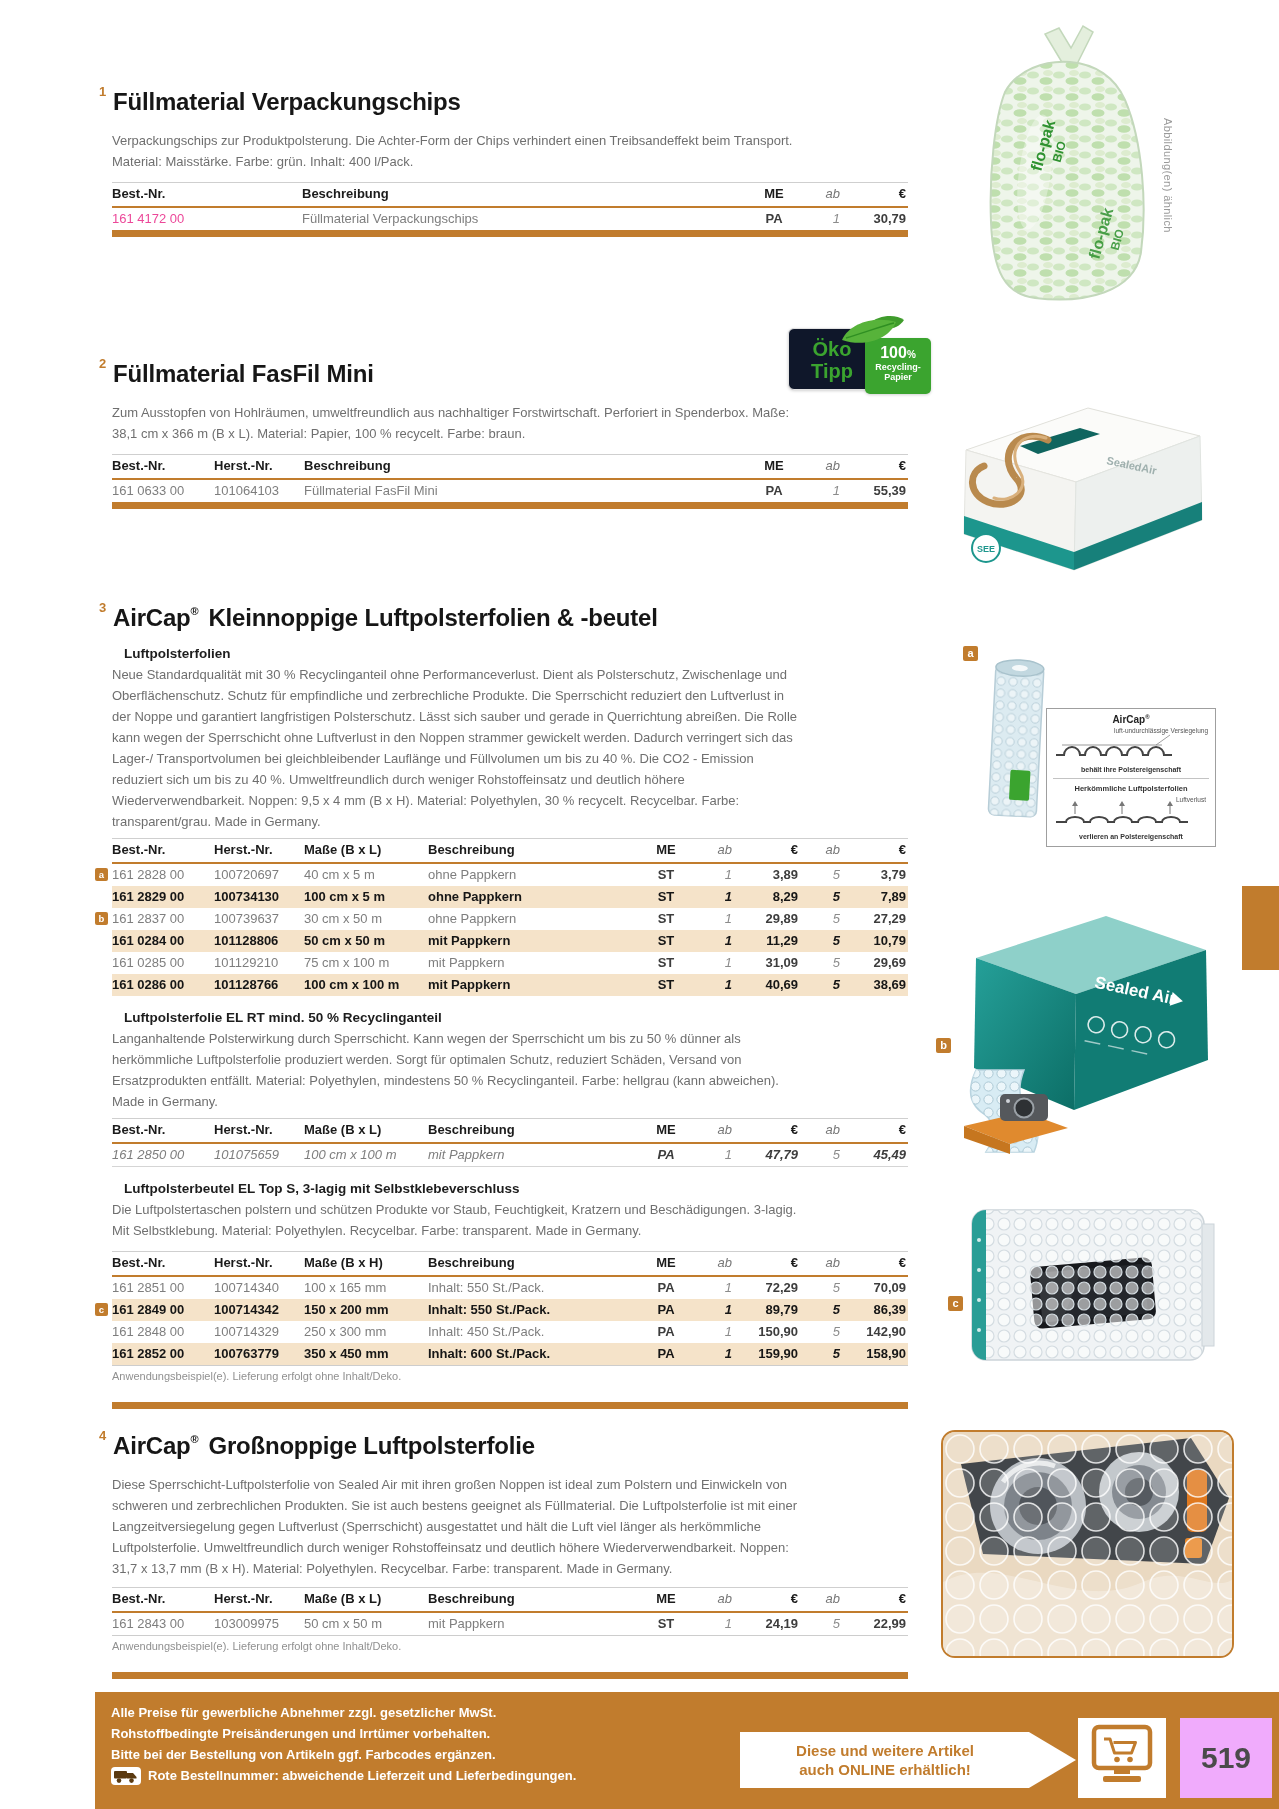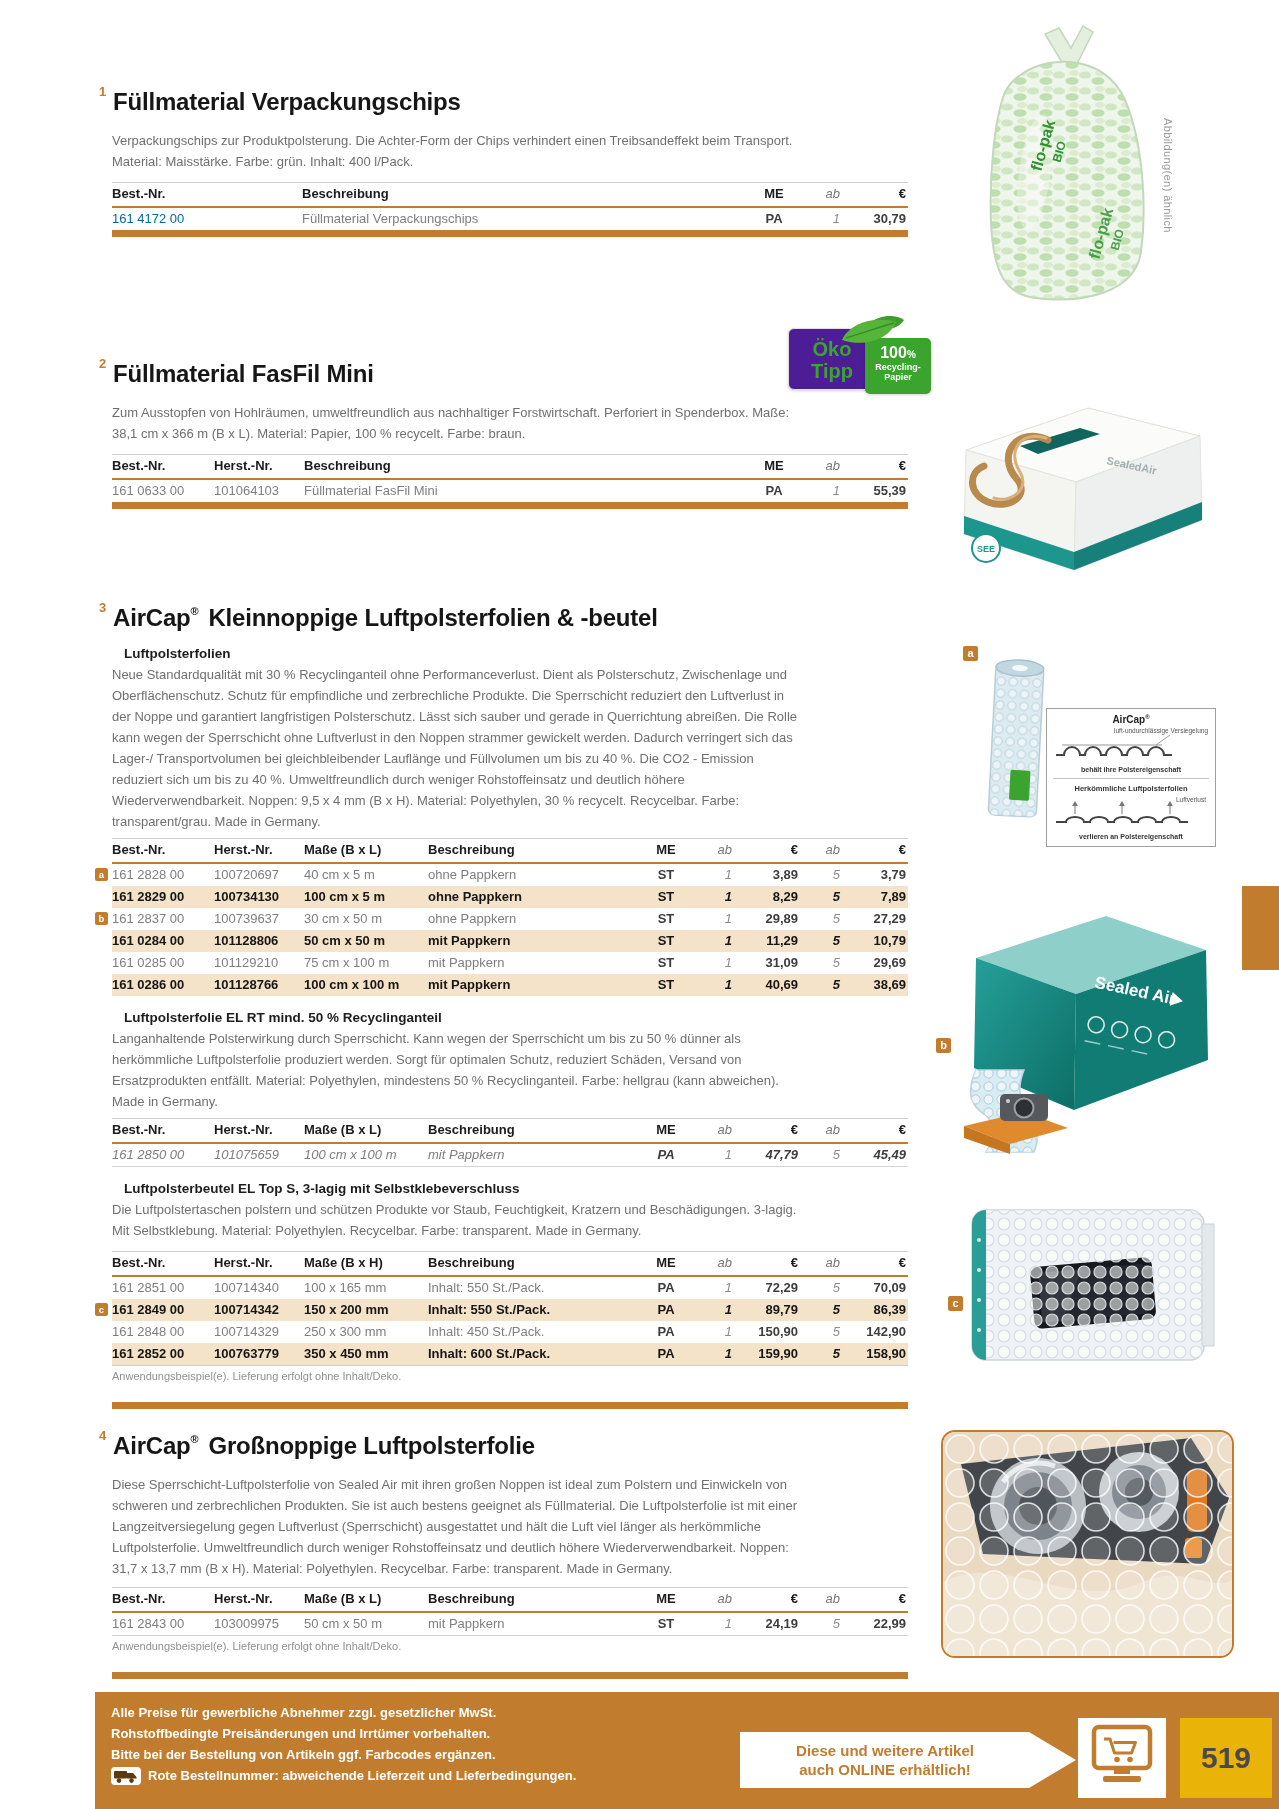--- a/index.html
+++ b/index.html
@@ -26,40 +26,40 @@
   .price-table .c-herst{width:88px;}
   .price-table .c-masse{width:122px;}
   .price-table .c-me{width:48px;text-align:center;}
   .price-table .c-ab{width:40px;text-align:right;font-style:italic;}
   .price-table th.c-ab{font-weight:normal;color:#777;}
   .price-table td.c-ab{color:#8b8b8b;}
   .price-table .c-eur{width:64px;text-align:right;}
   .price-table td.c-me,.price-table td.c-eur{color:#3d3d3d;font-weight:600;}
   .price-table tr.hl{background:#F5E3C9;}
   .price-table tr.hl td{color:#161616;font-weight:bold;}
-  .price-table td.red{color:#0369a1;}
+  .price-table td.red{color:#ec4899;}
   .price-table td.first{position:relative;}
   .price-table.bline tbody td{border-bottom:1px solid #d5d5d5;font-style:italic;}
   .row-tag{position:absolute;left:-17px;top:4px;width:13px;height:13px;background:#C17C2D;color:#fff;
       font-size:9.5px;font-weight:bold;text-align:center;line-height:13px;border-radius:2px;font-style:normal;}
   .rule{height:7px;background:#C17C2D;margin-left:13px;width:796px;}
   .footnote{margin-left:13px;width:796px;border-top:1px solid #cdcdcd;font-size:11px;color:#909090;padding:4px 0 20px;}
 
   
   .abs{position:absolute;}
   .img-tag{position:absolute;width:15px;height:15px;background:#C17C2D;color:#fff;font-size:11px;
       font-weight:bold;text-align:center;line-height:15px;border-radius:2px;}
   .vertical-note{position:absolute;left:1162px;top:118px;writing-mode:vertical-rl;
       font-size:11px;color:#9a9a9a;letter-spacing:.4px;}
   .page-tab{position:absolute;left:1242px;top:886px;width:37px;height:84px;background:#C17C2D;}
 
   
   .eco-badge{position:absolute;left:788px;top:326px;width:170px;height:78px;}
   .eco-leaf{position:absolute;left:46px;top:-14px;z-index:3;}
-  .eco-white{position:absolute;left:0;top:2px;width:88px;height:62px;background:#4c1d95;border:1px solid #e2e2e2;
+  .eco-white{position:absolute;left:0;top:2px;width:88px;height:62px;background:#0f172a;border:1px solid #e2e2e2;
       border-radius:6px;box-shadow:0 1px 3px rgba(0,0,0,.18);text-align:center;z-index:2;
       font-size:20px;font-weight:bold;color:#3BA42F;line-height:22px;padding-top:9px;box-sizing:border-box;}
   .eco-green{position:absolute;left:77px;top:12px;width:66px;height:56px;background:#3BA42F;border-radius:5px;
       color:#fff;text-align:center;z-index:2;box-shadow:0 1px 3px rgba(0,0,0,.18);}
   .eco-green .pct{font-size:16px;font-weight:bold;padding-top:6px;}
   .eco-green .pct .pcts{font-size:10px;}
   .eco-green .sub{font-size:9px;font-weight:bold;line-height:10px;}
 
   
   .aircap-diagram{position:absolute;left:1046px;top:708px;width:170px;background:#fff;border:1px solid #9f9f9f;
@@ -77,21 +77,21 @@
   .footer-band{position:absolute;left:95px;top:1692px;width:1184px;height:128px;background:#C17C2D;}
   .f-lines{position:absolute;left:16px;top:10px;color:#fff;font-size:13px;font-weight:600;line-height:21px;}
   .f-truck{display:flex;align-items:center;}
   .truck-pill{display:inline-block;width:30px;height:18px;background:#fff;border-radius:4px;margin-right:7px;}
   .online-arrow{position:absolute;left:645px;top:40px;width:336px;height:56px;background:#fff;
       -webkit-clip-path:polygon(0 0,86% 0,100% 50%,86% 100%,0 100%);
       clip-path:polygon(0 0,86% 0,100% 50%,86% 100%,0 100%);
       display:flex;flex-direction:column;justify-content:center;align-items:center;padding-right:46px;box-sizing:border-box;}
   .online-arrow div{color:#C17C2D;font-size:15px;font-weight:bold;line-height:19px;}
   .monitor-box{position:absolute;left:983px;top:26px;width:88px;height:80px;background:#fff;}
-  .pagenum-box{position:absolute;left:1085px;top:26px;width:92px;height:80px;background:#eab308;
+  .pagenum-box{position:absolute;left:1085px;top:26px;width:92px;height:80px;background:#f0abfc;
       display:flex;align-items:center;justify-content:center;font-size:30px;font-weight:bold;color:#4a4a4a;}
 </style>
 </head>
 <body>
 
 <div class="page">
 
   <div class="section" style="top:84px;">
     <h2 class="sec-head"><sup class="secnum">1</sup><span class="ttl0">Füllmaterial Verpackungschips</span></h2>
     <p class="intro">Verpackungschips zur Produktpolsterung. Die Achter-Form der Chips verhindert einen Treibsandeffekt beim Transport. Material: Maisstärke. Farbe: grün. Inhalt: 400 l/Pack.</p>

